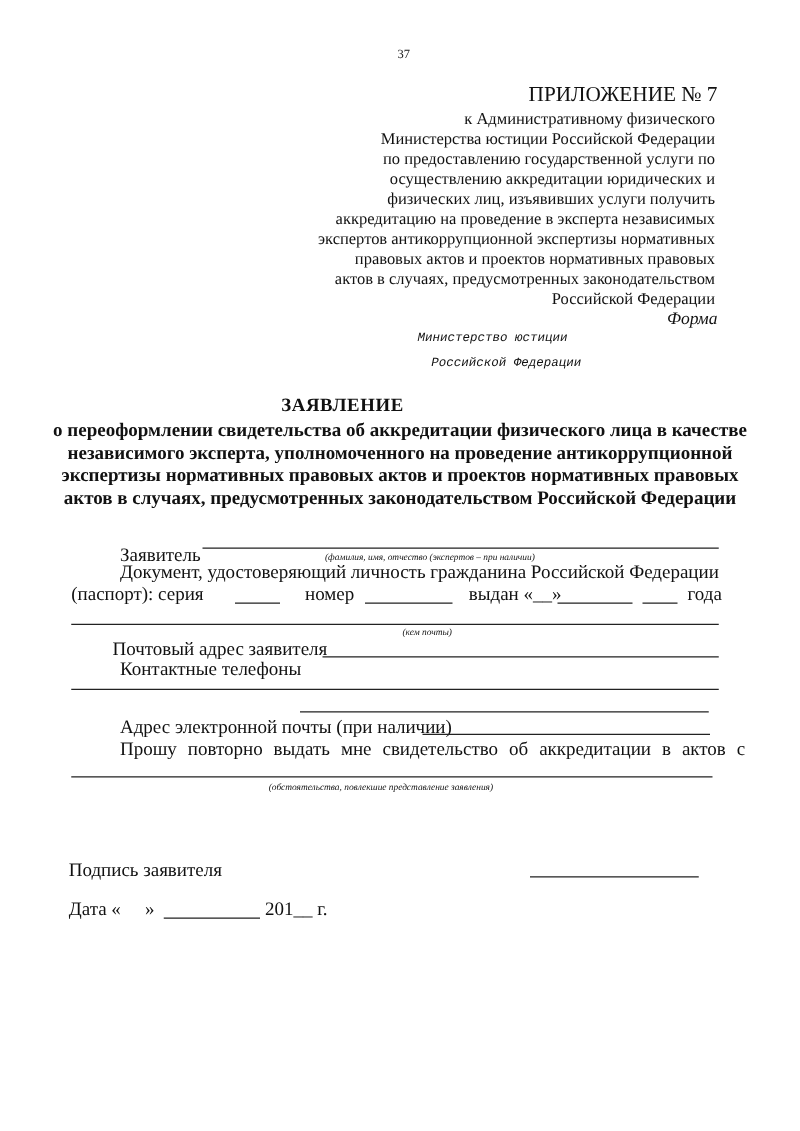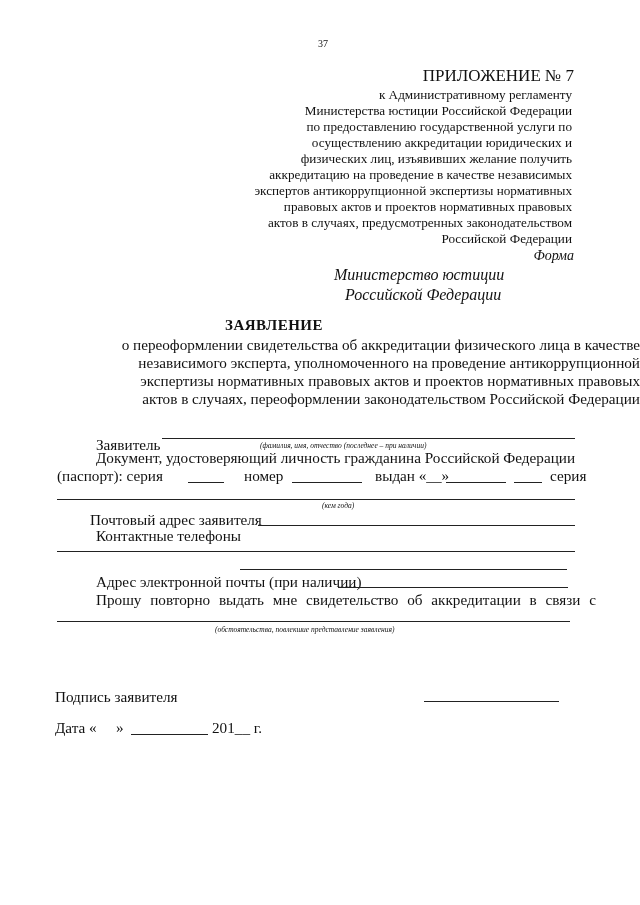--- a/index.html
+++ b/index.html
@@ -7,84 +7,84 @@
     width: 640px; height: 905px; position: relative; overflow: hidden;
     font-family: "Liberation Serif", "DejaVu Serif", serif;
     color: #111111;
   }
   .abs { position: absolute; white-space: nowrap; }
   .page-num { left: 318px; top: 38px; font-size: 10px; }
   .annex { right: 68px; text-align: right; }
   .annex-title { top: 66px; font-size: 17px; right: 66px; text-align: center; }
   .annex-line { font-size: 13.2px; line-height: 15.5px; }
   .forma { right: 66px; top: 248px; font-size: 14px; font-style: italic; margin-left: 48px; }
-  .ministry { left: 334px; font-size: 16px; font-style: italic; }
+  .ministry { left: 334px; font-size: 10px; font-style: italic; font-family: Liberation Mono, monospace; }
   .title { left: 0; width: 548px; text-align: center; top: 317px; font-size: 15px; font-weight: bold; letter-spacing: 0.5px; }
-  .subtitle { left: 0; width: 640px; text-align: right; font-size: 15.2px; }
+  .subtitle { left: 0; width: 640px; text-align: center; font-size: 15.2px; font-weight: bold; }
   .ln { font-size: 15.2px; }
   .rule { position: absolute; border-bottom: 1px solid #222; height: 0; }
   .cap { position: absolute; font-size: 7.5px; font-style: italic; white-space: nowrap; }
 </style>
 </head>
 <body>
 
 <div class="abs page-num">37</div>
 
 <div class="abs annex annex-title">ПРИЛОЖЕНИЕ № 7</div>
 <div>
-  <div class="abs annex annex-line" style="top:87px">к Административному регламенту</div>
+  <div class="abs annex annex-line" style="top:87px">к Административному физического</div>
   <div class="abs annex annex-line" style="top:103px">Министерства юстиции Российской Федерации</div>
   <div class="abs annex annex-line" style="top:119px">по предоставлению государственной услуги по</div>
   <div class="abs annex annex-line" style="top:135px">осуществлению аккредитации юридических и</div>
-  <div class="abs annex annex-line" style="top:151px">физических лиц, изъявивших желание получить</div>
-  <div class="abs annex annex-line" style="top:167px">аккредитацию на проведение в качестве независимых</div>
+  <div class="abs annex annex-line" style="top:151px">физических лиц, изъявивших услуги получить</div>
+  <div class="abs annex annex-line" style="top:167px">аккредитацию на проведение в эксперта независимых</div>
   <div class="abs annex annex-line" style="top:183px">экспертов антикоррупционной экспертизы нормативных</div>
   <div class="abs annex annex-line" style="top:199px">правовых актов и проектов нормативных правовых</div>
   <div class="abs annex annex-line" style="top:215px">актов в случаях, предусмотренных законодательством</div>
   <div class="abs annex annex-line" style="top:231px">Российской Федерации</div>
 </div>
 
 <div class="abs forma">Форма</div>
 <div class="abs ministry" style="top:266px">Министерство юстиции</div>
 <div class="abs ministry" style="top:286px;left:345px">Российской Федерации</div>
 
 <div class="abs title">ЗАЯВЛЕНИЕ</div>
 <div class="abs subtitle" style="top:336px">о переоформлении свидетельства об аккредитации физического лица в качестве</div>
 <div class="abs subtitle" style="top:354px">независимого эксперта, уполномоченного на проведение антикоррупционной</div>
 <div class="abs subtitle" style="top:372px">экспертизы нормативных правовых актов и проектов нормативных правовых</div>
-<div class="abs subtitle" style="top:390px">актов в случаях, переоформлении законодательством Российской Федерации</div>
+<div class="abs subtitle" style="top:390px">актов в случаях, предусмотренных законодательством Российской Федерации</div>
 
 <div class="abs ln" style="left:96px;top:436px">Заявитель</div>
 <div class="rule" style="left:162px;top:438px;width:413px"></div>
-<div class="cap" style="left:260px;top:441px">(фамилия, имя, отчество (последнее – при наличии)</div>
+<div class="cap" style="left:260px;top:441px">(фамилия, имя, отчество (экспертов – при наличии)</div>
 
 <div class="abs ln" style="left:96px;top:449px">Документ, удостоверяющий личность гражданина Российской Федерации</div>
 <div class="abs ln" style="left:57px;top:467px">(паспорт): серия</div>
 <div class="rule" style="left:188px;top:482px;width:36px"></div>
 <div class="abs ln" style="left:244px;top:467px">номер</div>
 <div class="rule" style="left:292px;top:482px;width:70px"></div>
 <div class="abs ln" style="left:375px;top:467px">выдан «__»</div>
 <div class="rule" style="left:446px;top:482px;width:60px"></div>
 <div class="rule" style="left:514px;top:482px;width:28px"></div>
-<div class="abs ln" style="left:550px;top:467px">серия</div>
+<div class="abs ln" style="left:550px;top:467px">года</div>
 
 <div class="rule" style="left:57px;top:499px;width:518px"></div>
-<div class="cap" style="left:322px;top:501px">(кем года)</div>
+<div class="cap" style="left:322px;top:501px">(кем почты)</div>
 
 <div class="abs ln" style="left:90px;top:511px">Почтовый адрес заявителя</div>
 <div class="rule" style="left:258px;top:525px;width:317px"></div>
 <div class="rule" style="left:57px;top:551px;width:518px"></div>
 
 <div class="abs ln" style="left:96px;top:527px">Контактные телефоны</div>
 <div class="rule" style="left:240px;top:569px;width:327px"></div>
 
 <div class="abs ln" style="left:96px;top:573px">Адрес электронной почты (при наличии)</div>
 <div class="rule" style="left:338px;top:587px;width:230px"></div>
 
-<div class="abs ln" style="left:96px;top:591px;word-spacing:5px">Прошу повторно выдать мне свидетельство об аккредитации в связи с</div>
+<div class="abs ln" style="left:96px;top:591px;word-spacing:5px">Прошу повторно выдать мне свидетельство об аккредитации в актов с</div>
 <div class="rule" style="left:57px;top:621px;width:513px"></div>
 <div class="cap" style="left:215px;top:625px">(обстоятельства, повлекшие представление заявления)</div>
 
 <div class="abs ln" style="left:55px;top:688px">Подпись заявителя</div>
 <div class="rule" style="left:424px;top:701px;width:135px"></div>
 
 <div class="abs ln" style="left:55px;top:719px">Дата «</div>
 <div class="rule" style="left:100px;top:734px;width:10px;border-color:transparent"></div>
 <div class="abs ln" style="left:116px;top:719px">»</div>
 <div class="rule" style="left:131px;top:734px;width:77px"></div>

